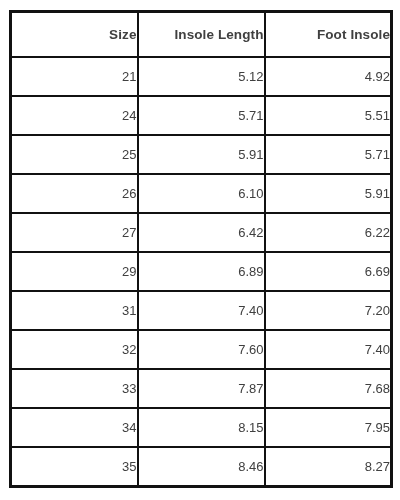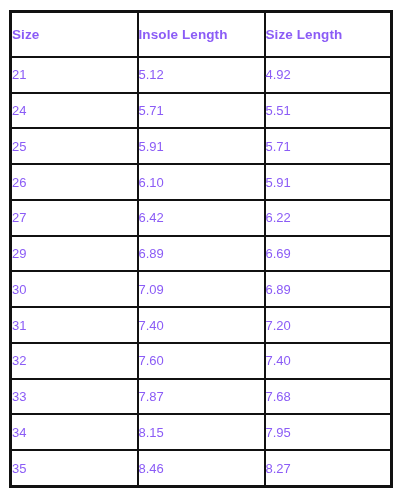--- a/index.html
+++ b/index.html
@@ -29,23 +29,23 @@
     border: 3px solid #111111;
     box-sizing: border-box;
     background: #ffffff;
   }
   table.size-chart col.col-size      { width: 127px; }
   table.size-chart col.col-insole    { width: 127px; }
   table.size-chart col.col-foot      { width: 127px; }
   table.size-chart th,
   table.size-chart td {
     border: 2px solid #111111;
-    text-align: left;
+    text-align: right;
     vertical-align: middle;
-    color: #8b5cf6;
+    color: #404040;
     background: #ffffff;
     padding: 0;
   }
   table.size-chart thead th {
     height: 43px;
     font-size: 13.5px;
     font-weight: bold;
     letter-spacing: 0.1px;
   }
   table.size-chart tbody td {
@@ -61,21 +61,21 @@
   <table class="size-chart">
     <colgroup>
       <col class="col-size">
       <col class="col-insole">
       <col class="col-foot">
     </colgroup>
     <thead>
       <tr>
         <th>Size</th>
         <th>Insole Length</th>
-        <th>Size Length</th>
+        <th>Foot Insole</th>
       </tr>
     </thead>
     <tbody id="chart-body">
         <tr>
           <td>21</td>
           <td>5.12</td>
           <td>4.92</td>
         </tr>
         <tr>
           <td>24</td>
@@ -96,25 +96,20 @@
           <td>27</td>
           <td>6.42</td>
           <td>6.22</td>
         </tr>
         <tr>
           <td>29</td>
           <td>6.89</td>
           <td>6.69</td>
         </tr>
         <tr>
-          <td>30</td>
-          <td>7.09</td>
-          <td>6.89</td>
-        </tr>
-        <tr>
           <td>31</td>
           <td>7.40</td>
           <td>7.20</td>
         </tr>
         <tr>
           <td>32</td>
           <td>7.60</td>
           <td>7.40</td>
         </tr>
         <tr>

